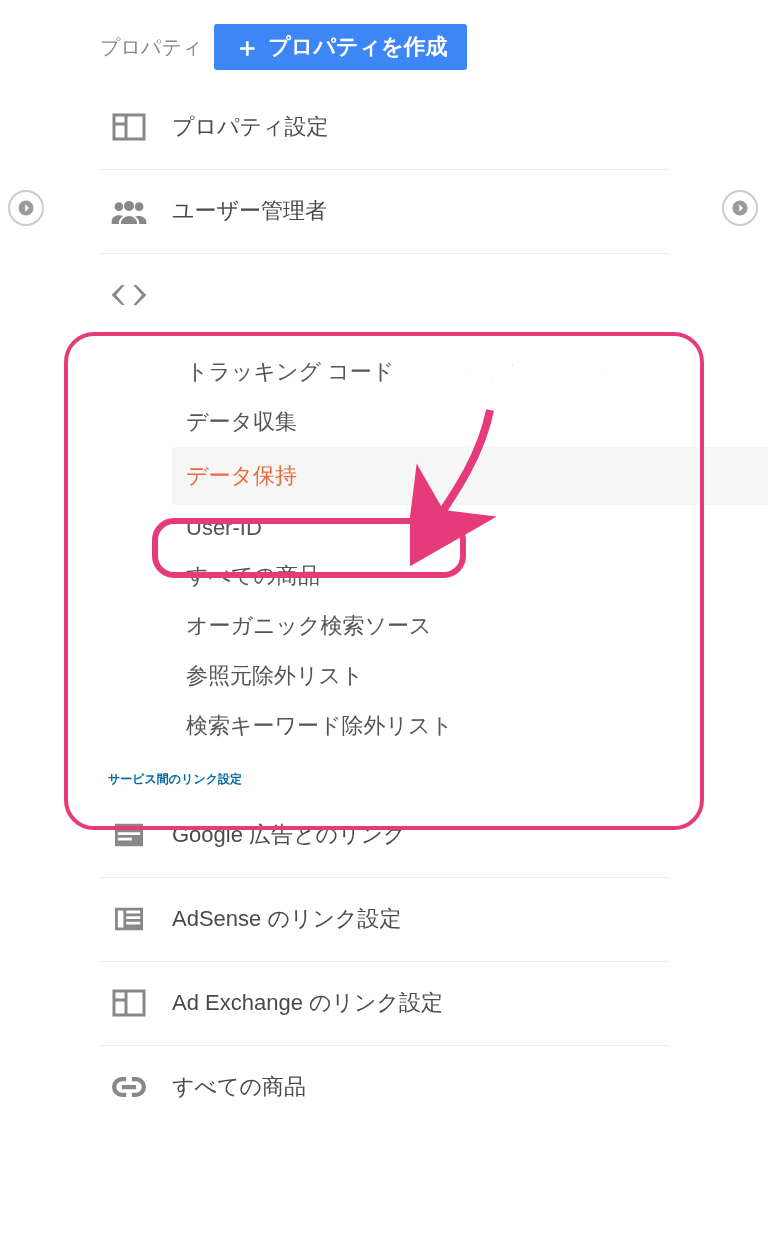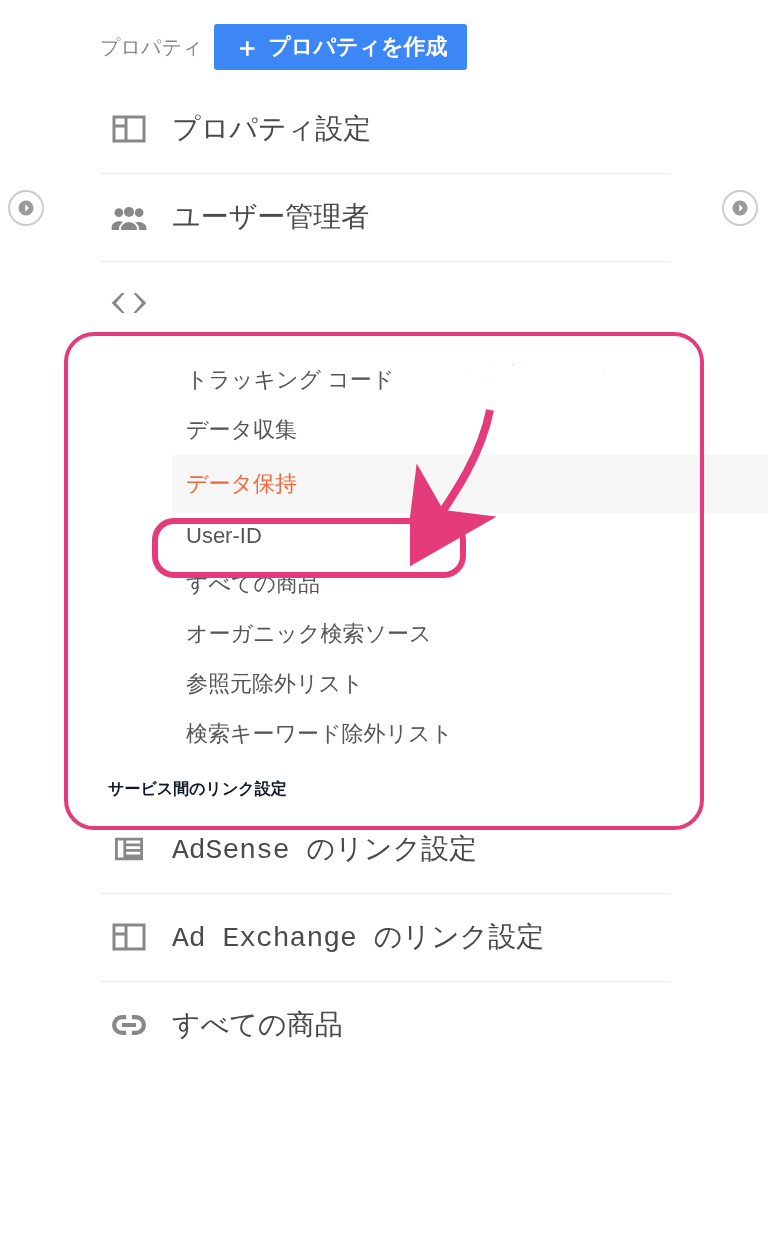--- a/index.html
+++ b/index.html
@@ -47,21 +47,21 @@
     .menu { margin-top: 16px; }
     .menu-item {
       display: flex; align-items: center; gap: 22px;
       padding: 24px 8px 24px 8px;
       cursor: pointer;
       border-bottom: 1px solid transparent;
     }
     .menu-item + .menu-item { border-top: 1px solid #ececec; }
     .menu-icon { width: 42px; height: 34px; display:flex; align-items:center; justify-content:center; }
     .menu-icon svg { fill: #888; }
-    .menu-label { font-size: 28px; color: #4a4a4a; font-family: Liberation Mono, monospace; }
+    .menu-label { font-size: 22px; color: #4a4a4a; }
 
     .section-border {
       position: absolute;
       border: 4px solid #e63b7a;
       border-radius: 30px;
       z-index: 5;
       pointer-events: none;
     }
     .section-border.big { left: 64px; top: 332px; width: 640px; height: 498px; }
 
@@ -101,21 +101,21 @@
       pointer-events: none;
     }
     .arrow {
       position: absolute;
       left: 410px; top: 400px;
       z-index: 7;
       pointer-events: none;
     }
 
     .section-heading {
-      font-size: 16px; color: #0f172a; font-weight: 700;
+      font-size: 12px; color: #0369a1; font-weight: 700;
       margin: 10px 0 6px 8px;
     }
 
     .circle-handle {
       position: absolute;
       width: 36px; height: 36px;
       border-radius: 50%;
       background: #fff;
       border: 2px solid #ccc;
       display: flex; align-items: center; justify-content: center;
@@ -186,20 +186,28 @@
       <div class="sub-item active">データ保持</div>
       <div class="sub-item">User-ID</div>
       <div class="sub-item">すべての商品</div>
       <div class="sub-item">オーガニック検索ソース</div>
       <div class="sub-item">参照元除外リスト</div>
       <div class="sub-item">検索キーワード除外リスト</div>
     </div>
 
     <div class="section-heading">サービス間のリンク設定</div>
 
+    <div class="menu-item">
+      <span class="menu-icon">
+        <svg width="34" height="28" viewBox="0 0 24 20">
+            <path d="M2 2h20v16H2V2zm2 2v2h16V4H4zm0 4v2h16V8H4zm0 4v2h10v-2H4z"></path>
+          </svg>
+      </span>
+      <span class="menu-label">Google 広告とのリンク</span>
+    </div>
 
     <div class="menu-item">
       <span class="menu-icon">
         <svg width="34" height="28" viewBox="0 0 24 20">
             <path d="M2 2h20v16H2V2zm2 2v12h4V4H4zm6 0v2h10V4H10zm0 4v2h10V8H10zm0 4v2h10v-2H10z"></path>
           </svg>
       </span>
       <span class="menu-label">AdSense のリンク設定</span>
     </div>
 

